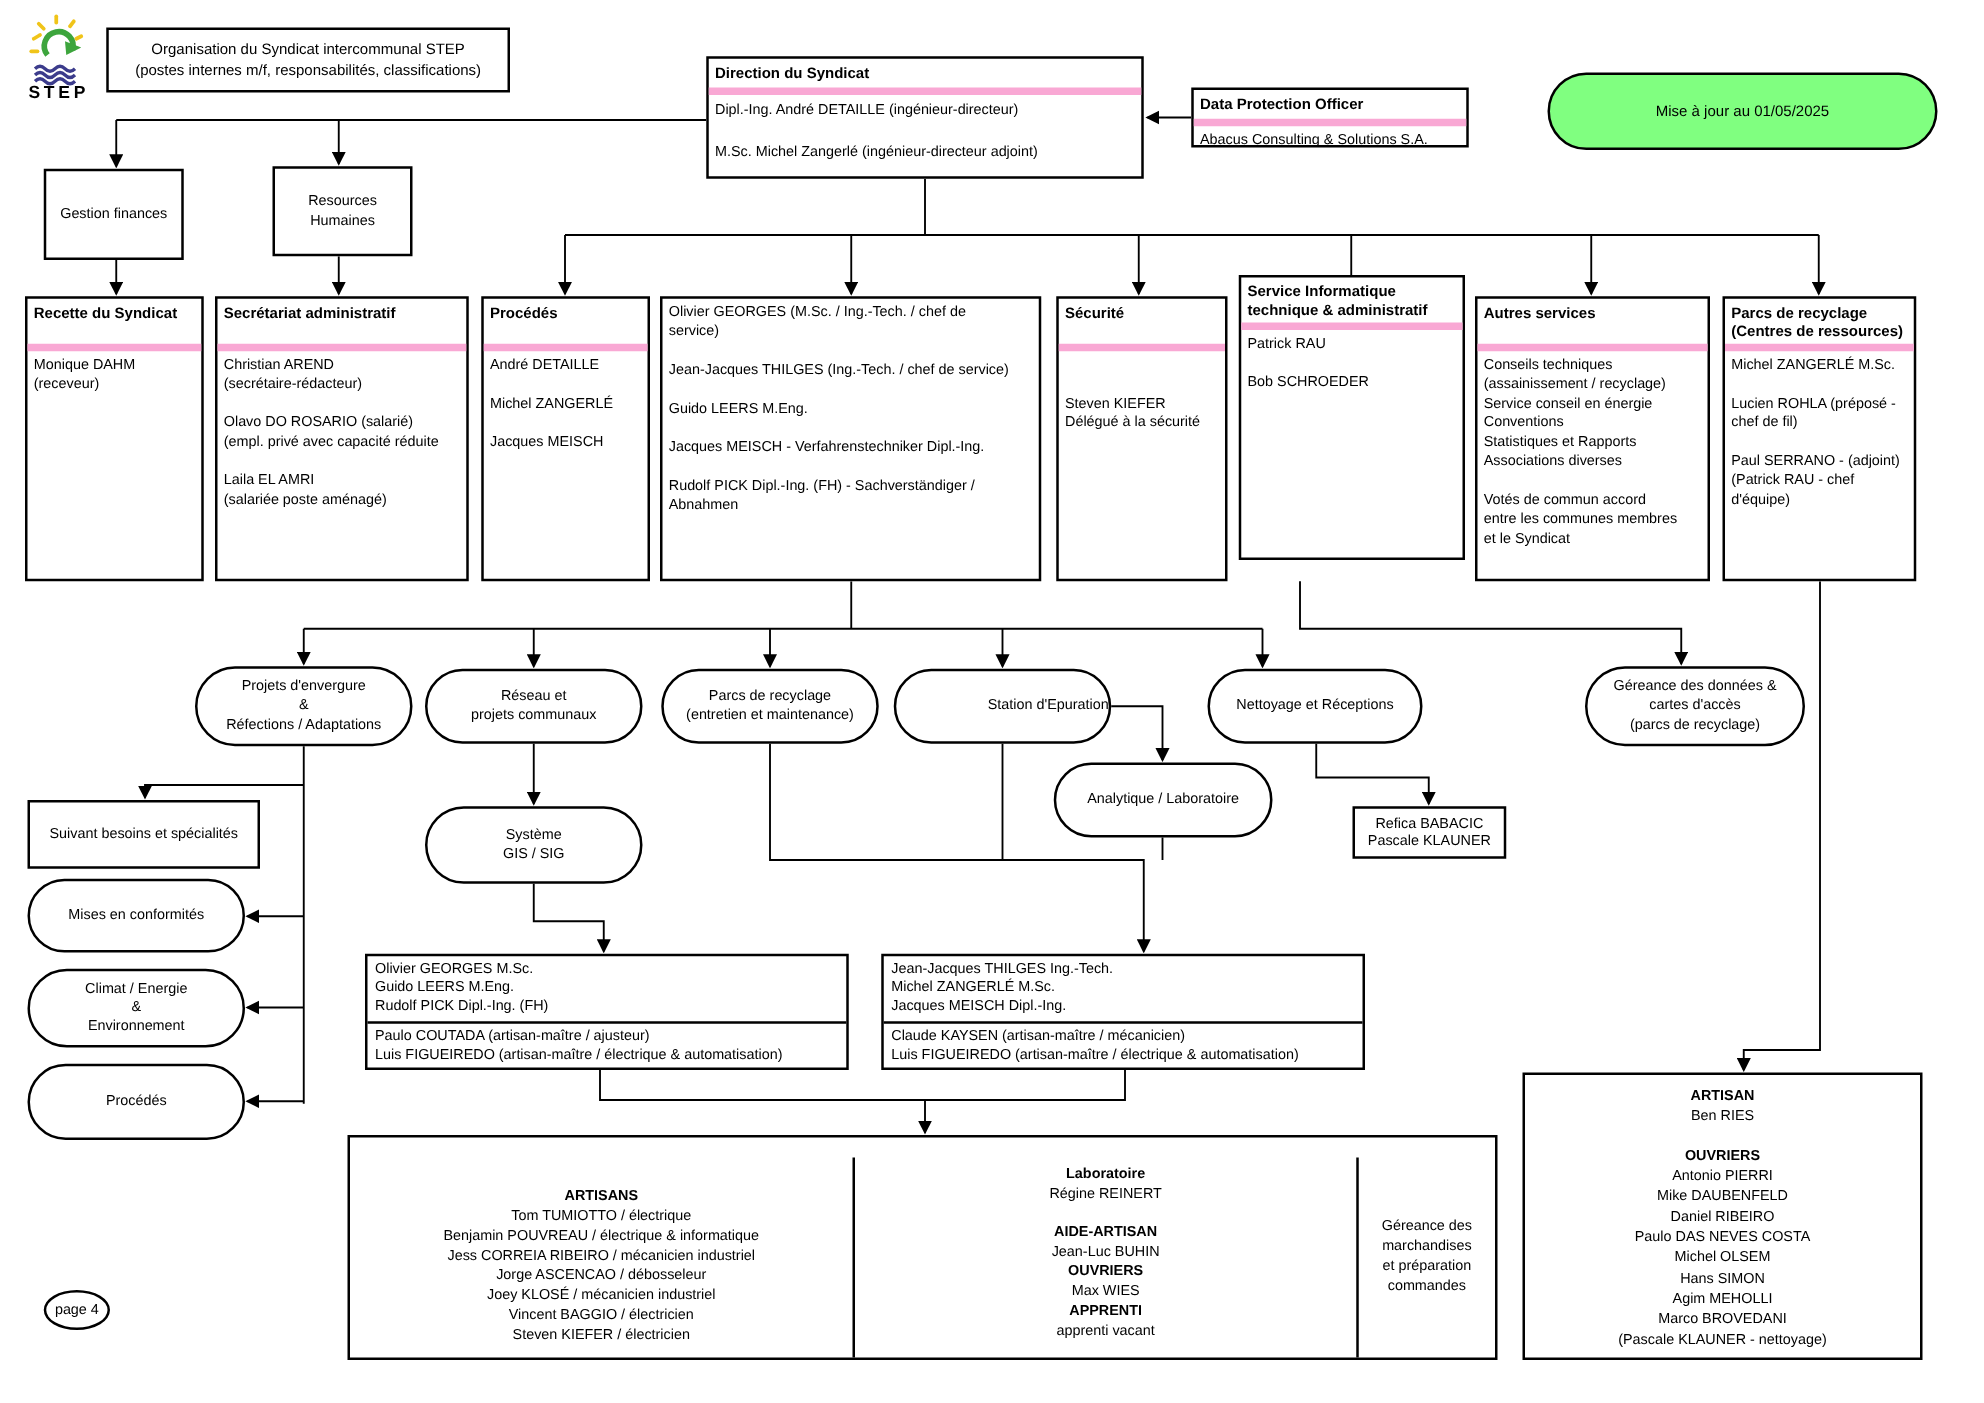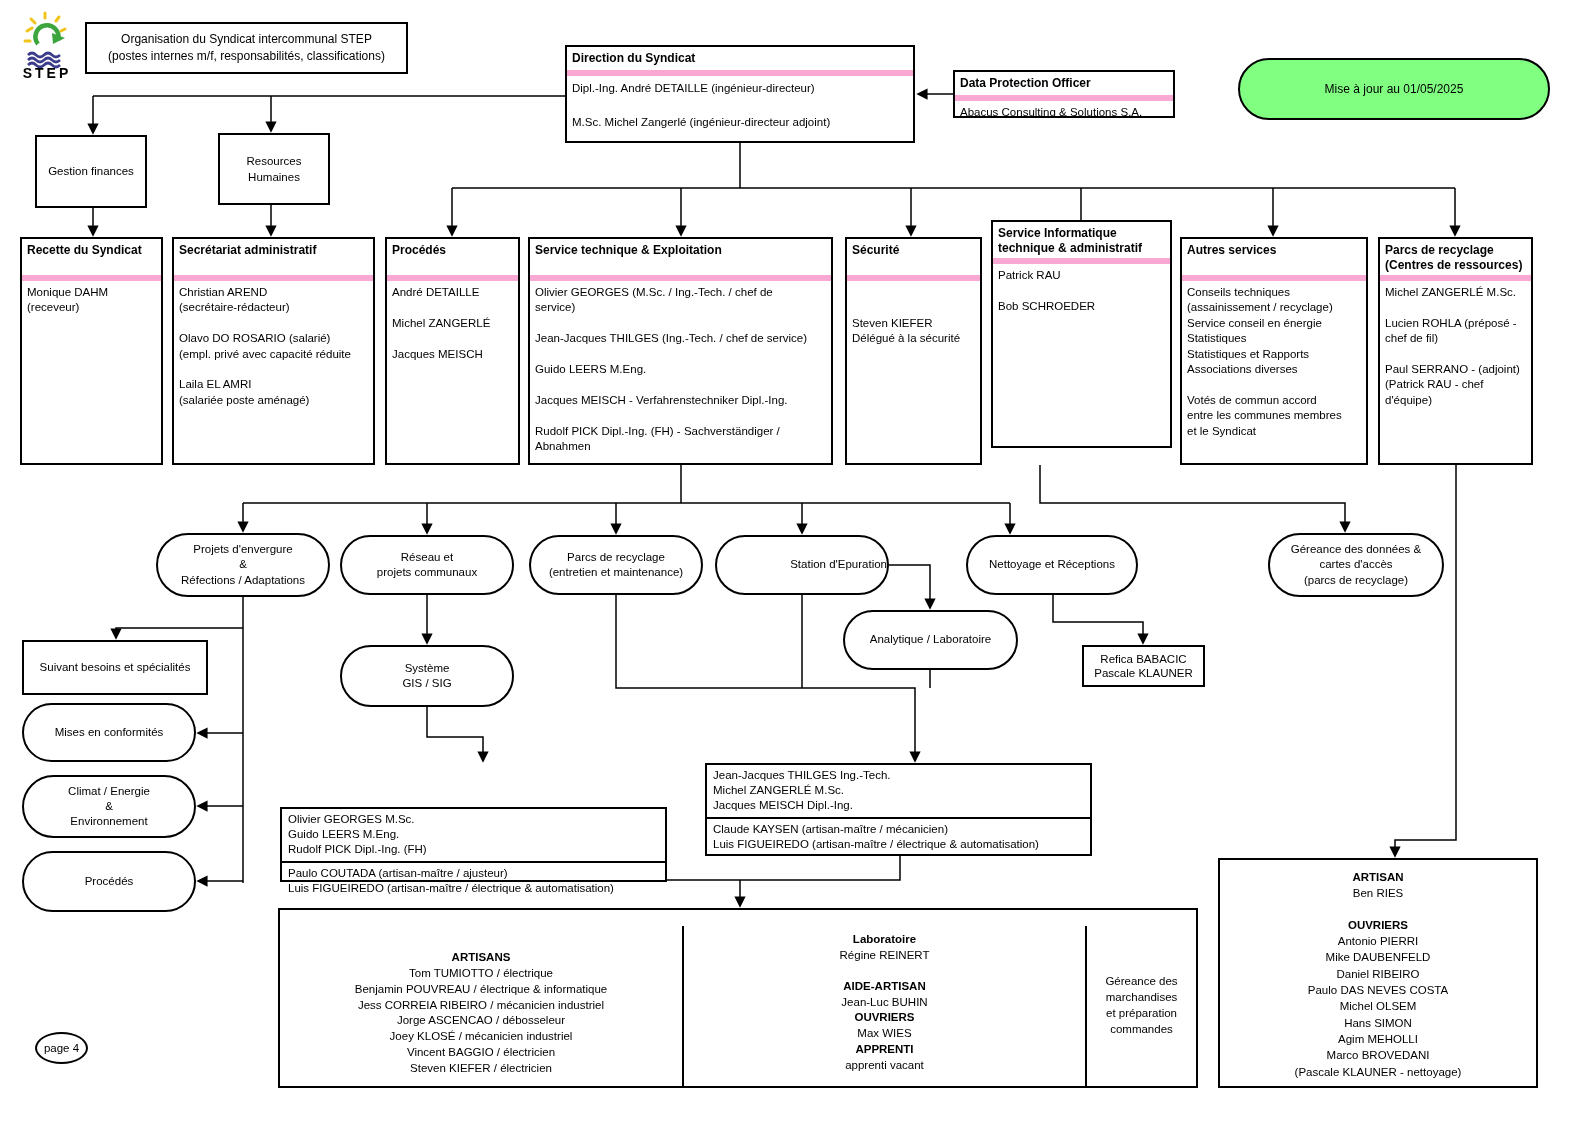--- a/index.html
+++ b/index.html
@@ -155,21 +155,20 @@
     <div class="hdr">Procédés</div>
     <div class="bdy">
         <div>André DETAILLE</div>
         <div>&nbsp;</div>
         <div>Michel ZANGERLÉ</div>
         <div>&nbsp;</div>
         <div>Jacques MEISCH</div>
       </div>
   </div>
   <div class="abs rect dept" style="left:528px;top:237px;width:305px;height:228px;">
-    <div class="hdr">Service technique &amp; Exploitation</div>
     <div class="bdy">
         <div>Olivier GEORGES (M.Sc. / Ing.-Tech. / chef de</div>
         <div>service)</div>
         <div>&nbsp;</div>
         <div>Jean-Jacques THILGES (Ing.-Tech. / chef de service)</div>
         <div>&nbsp;</div>
         <div>Guido LEERS M.Eng.</div>
         <div>&nbsp;</div>
         <div>Jacques MEISCH - Verfahrenstechniker Dipl.-Ing.</div>
         <div>&nbsp;</div>
@@ -196,21 +195,21 @@
         <div>&nbsp;</div>
         <div>Bob SCHROEDER</div>
       </div>
   </div>
   <div class="abs rect dept" style="left:1180px;top:237px;width:188px;height:228px;">
     <div class="hdr">Autres services</div>
     <div class="bdy">
         <div>Conseils techniques</div>
         <div>(assainissement / recyclage)</div>
         <div>Service conseil en énergie</div>
-        <div>Statistiques</div>
+        <div>Conventions</div>
         <div>Statistiques et Rapports</div>
         <div>Associations diverses</div>
         <div>&nbsp;</div>
         <div>Votés de commun accord</div>
         <div>entre les communes membres</div>
         <div>et le Syndicat</div>
       </div>
   </div>
   <div class="abs rect dept" style="left:1378px;top:237px;width:155px;height:228px;">
     <div class="hdr">
@@ -274,21 +273,21 @@
     </div>
   <div class="abs pill" style="left:22px;top:775px;width:174px;height:63px;">
       <div>Climat / Energie</div>
       <div>&amp;</div>
       <div>Environnement</div>
     </div>
   <div class="abs pill" style="left:22px;top:851px;width:174px;height:61px;">
       <div>Procédés</div>
     </div>
 
-  <div class="abs rect teams" style="left:280px;top:763px;width:387px;height:75px;margin-top:44px;">
+  <div class="abs rect teams" style="left:292px;top:763px;width:387px;height:93px;">
     <div class="tt">
         <div>Olivier GEORGES M.Sc.</div>
         <div>Guido LEERS M.Eng.</div>
         <div>Rudolf PICK Dipl.-Ing. (FH)</div>
       </div>
     <div class="tb">
         <div>Paulo COUTADA (artisan-maître / ajusteur)</div>
         <div>Luis FIGUEIREDO (artisan-maître / électrique &amp; automatisation)</div>
       </div>
   </div>

